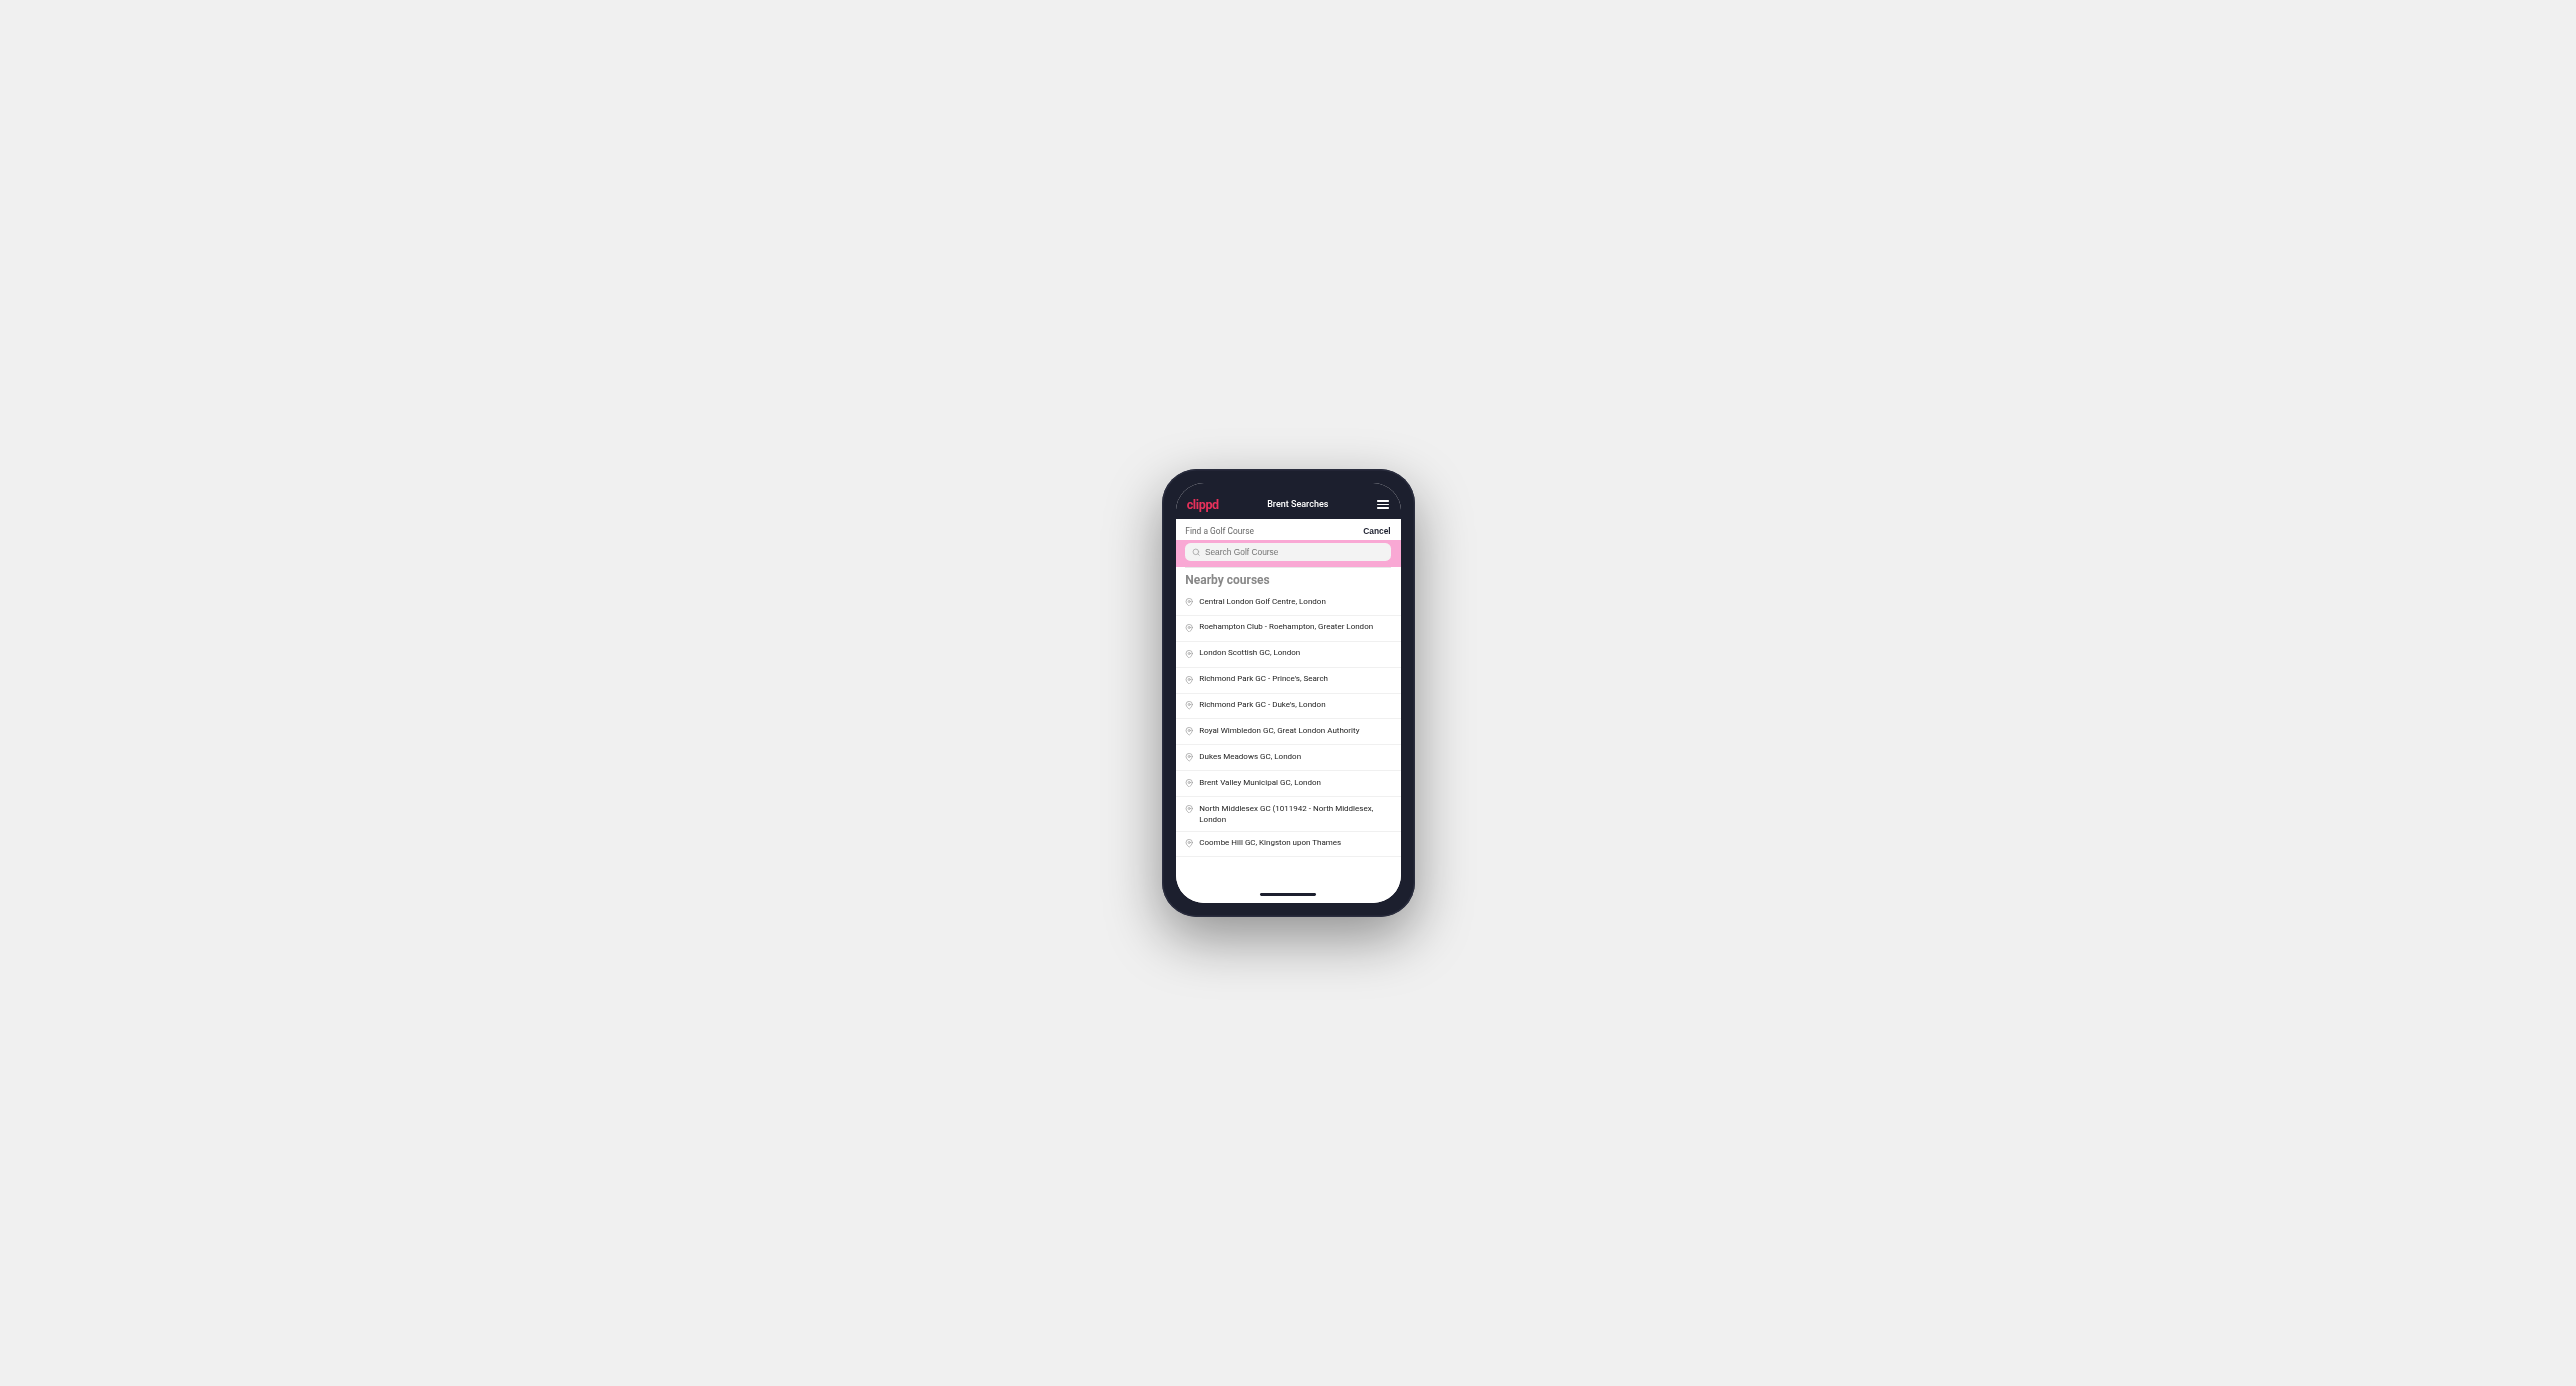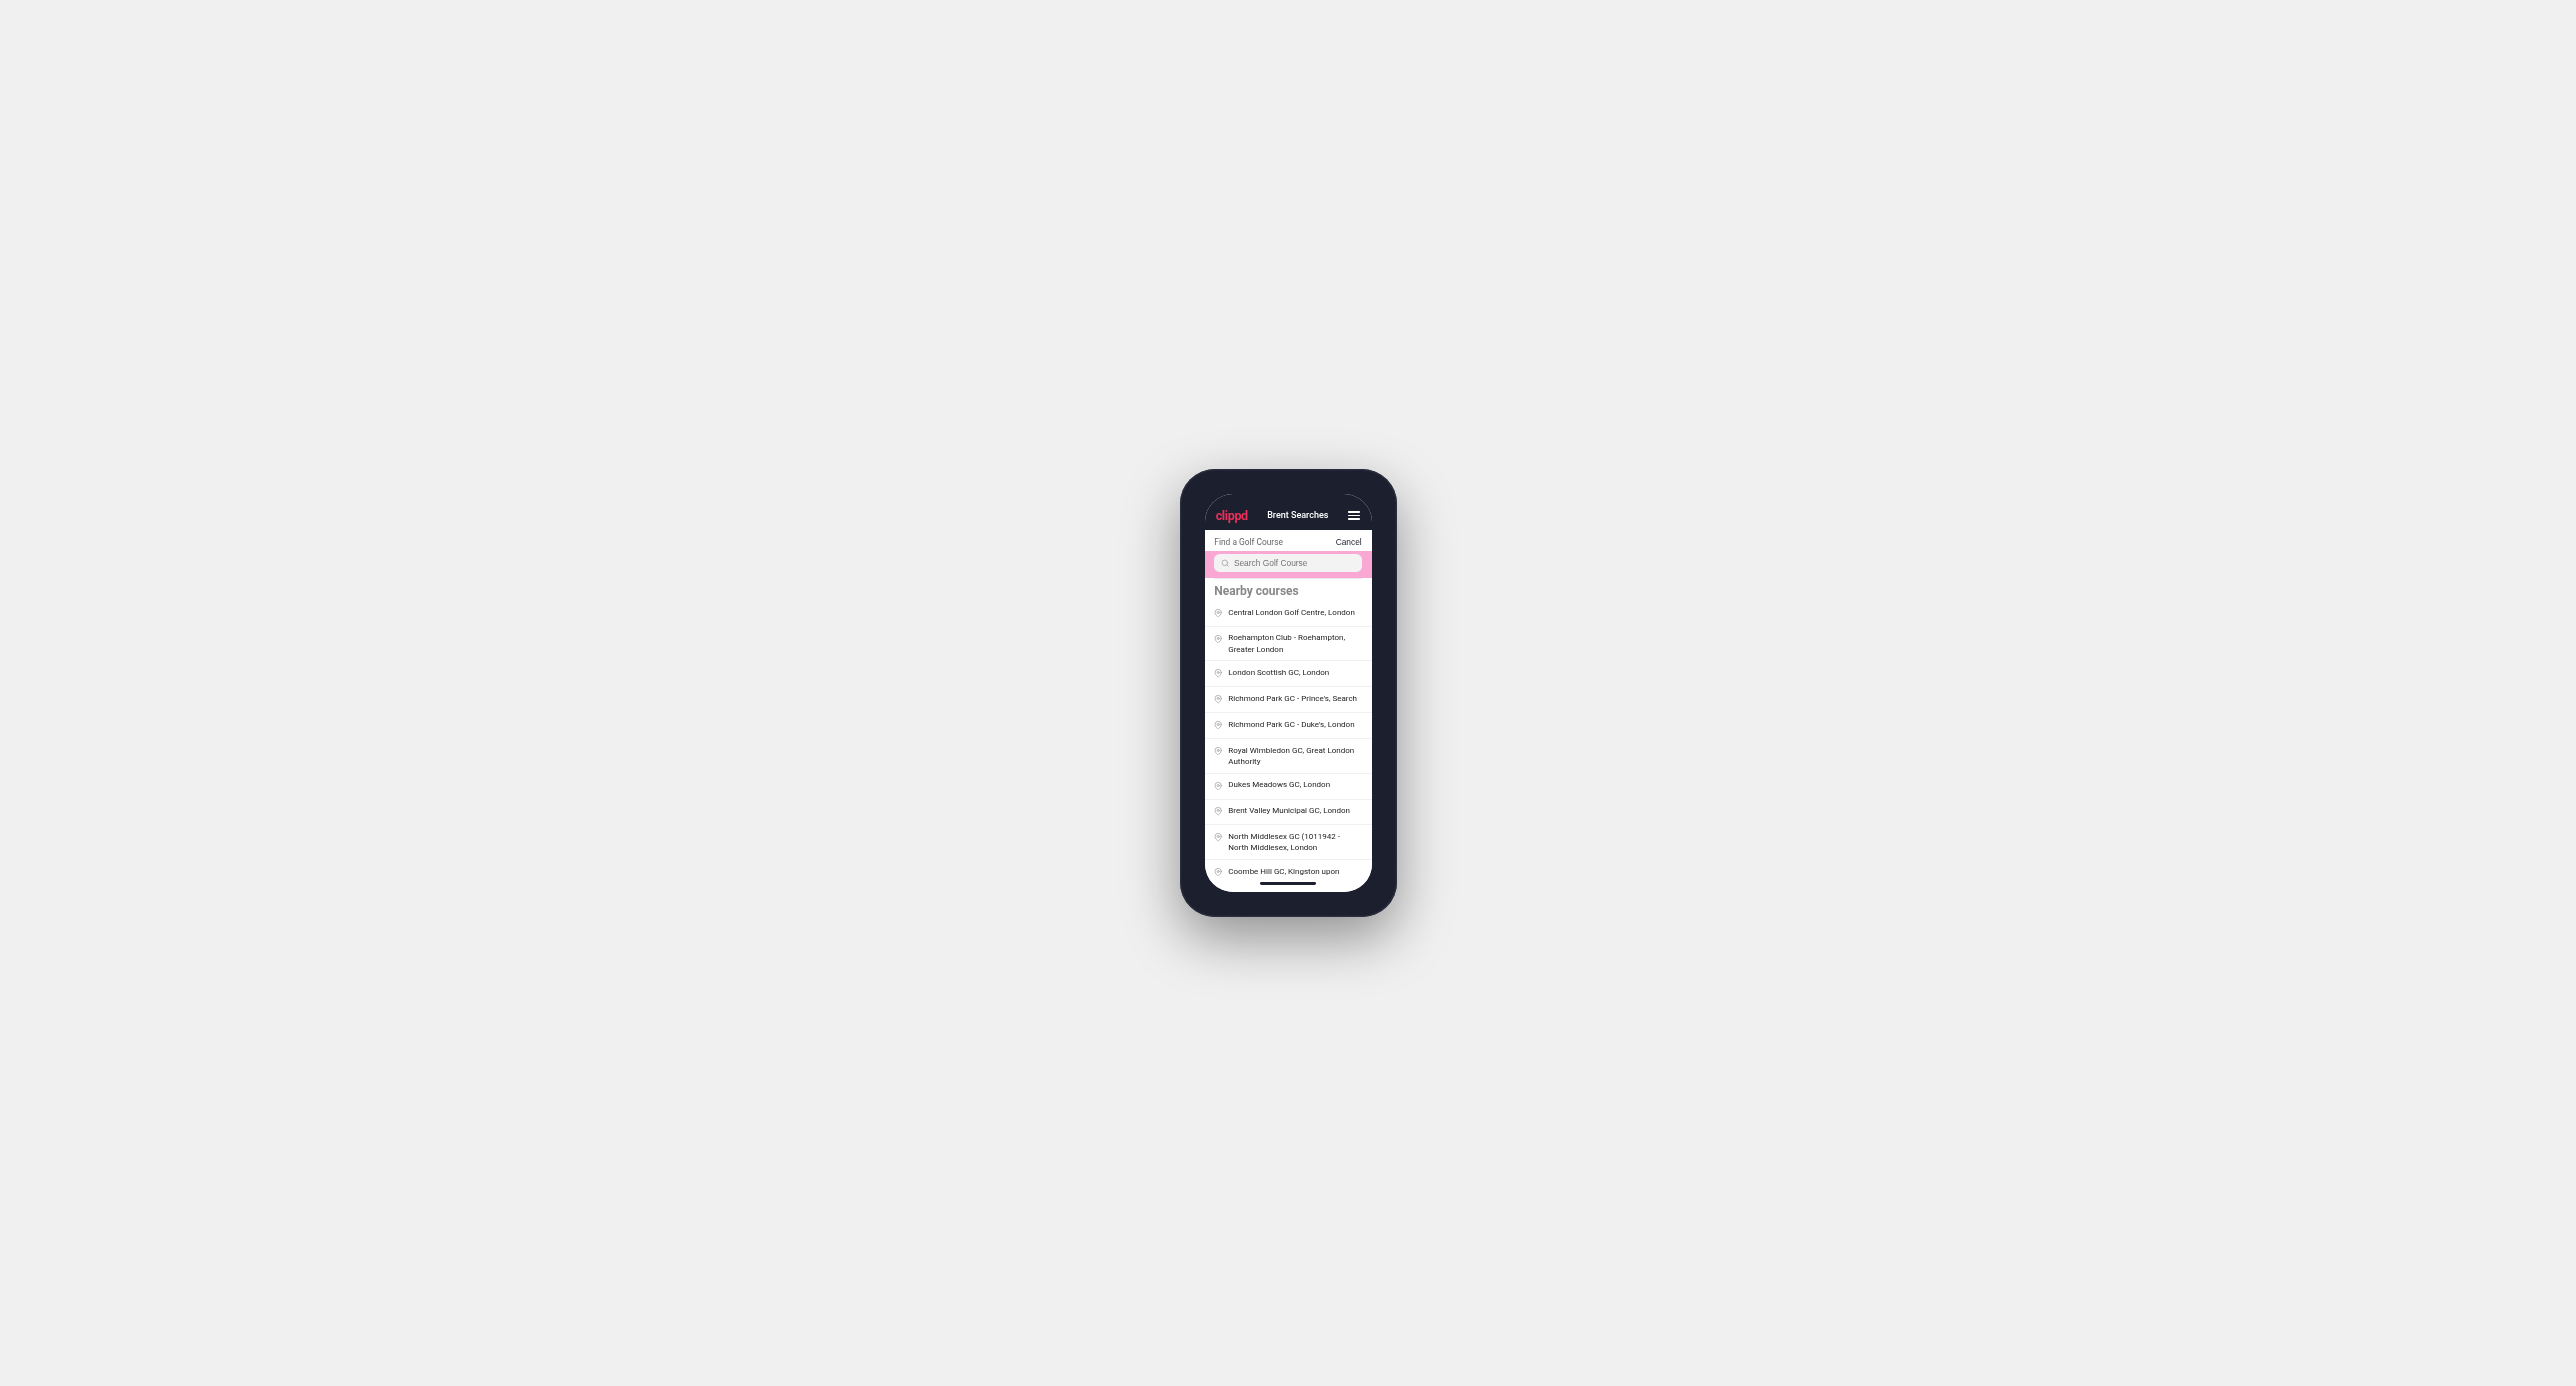--- a/index.html
+++ b/index.html
@@ -11,25 +11,25 @@
     body {
       background-color: #f0f0f0;
       display: flex;
       justify-content: center;
       align-items: center;
       min-height: 100vh;
       font-family: -apple-system, BlinkMacSystemFont, 'Segoe UI', Roboto, sans-serif;
     }
 
     .phone-outer {
-      width: 217px;
+      width: 253px;
       height: 448px;
       background: #1c1f2e;
       border-radius: 35px;
-      padding: 25px;
+      padding: 14px;
       position: relative;
       box-shadow: 0 21px 56px rgba(0,0,0,0.4), inset 0 0 0 1.4px #2a2d3e;
     }
 
     .phone-screen {
       width: 100%;
       height: 100%;
       background: #ffffff;
       border-radius: 28px;
       overflow: hidden;
@@ -101,21 +101,21 @@
     }
 
     .find-title {
       font-size: 8.4px;
       color: #666666;
     }
 
     .cancel-button {
       font-size: 8.4px;
       color: #1c1f2e;
-      font-weight: 400;
+      font-weight: 700;
       cursor: pointer;
       background: none;
       border: none;
       padding: 0;
     }
 
     
     .search-wrapper {
       padding: 2.8px 9.8px 5.6px 9.8px;
       background: #f9a8d4;

